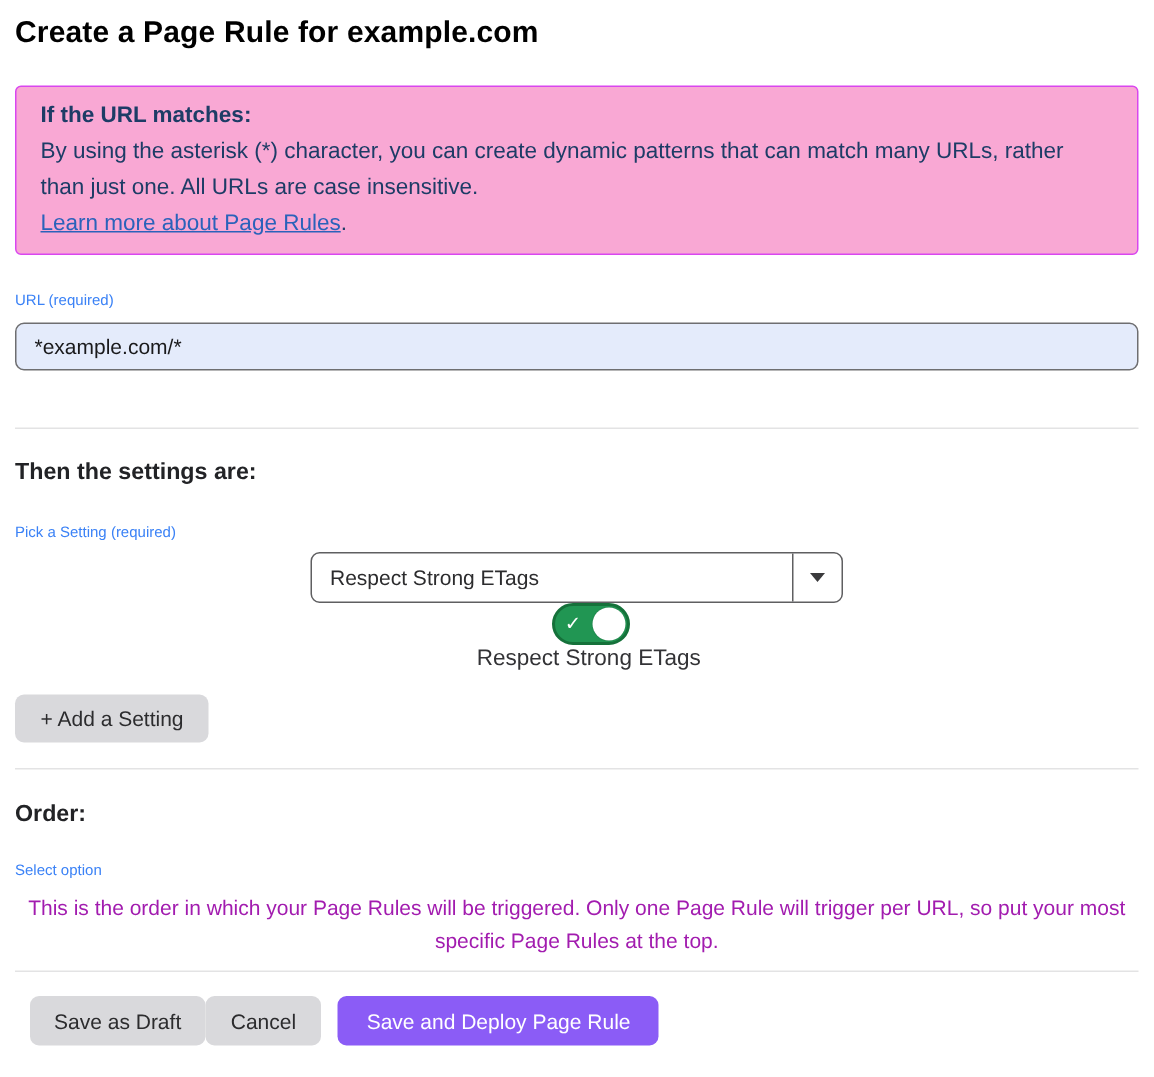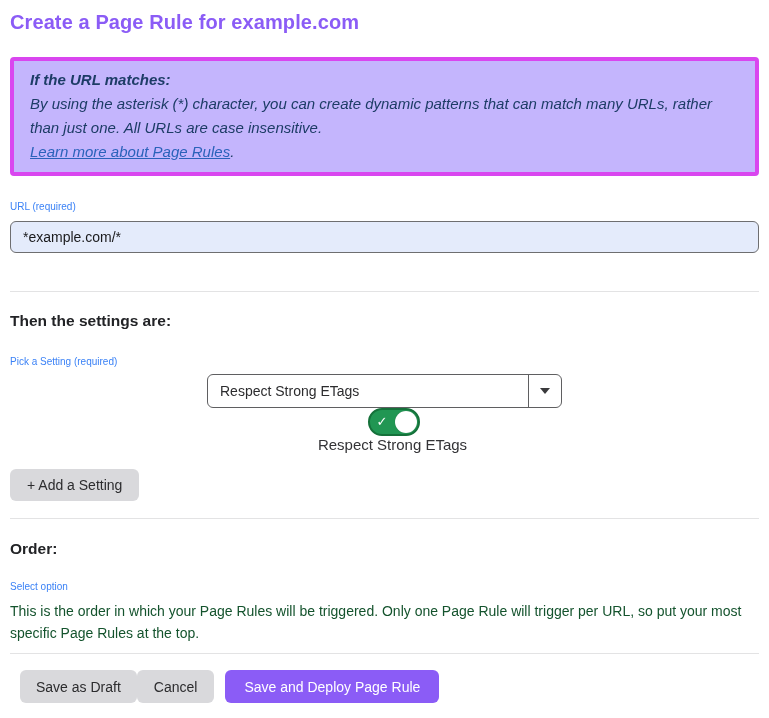--- a/index.html
+++ b/index.html
@@ -11,35 +11,34 @@
     color: #1f2023;
     overflow: hidden;
   }
   .page { padding: 0 10px; }
 
   .page-title {
     margin-top: 9px;
     font-size: 20px;
     line-height: 27px;
     font-weight: 700;
-    color: #8b5cf6;
+    color: #000000;
     letter-spacing: 0.1px;
   }
 
   
   .info-box {
     margin-top: 21px;
-    background: #c4b5fd;
-    border: 4px solid #d946ef;
+    background: #f9a8d4;
+    border: 1px solid #d946ef;
     border-radius: 4px;
     padding: 7px 16px 8px 16px;
     color: #1d3c66;
     font-size: 15px;
     line-height: 24px;
-    font-style: italic;
   }
   .info-heading { font-weight: 700; }
   .info-link {
     color: #2a62ba;
     text-decoration: underline;
     cursor: pointer;
   }
 
   .field-label {
     font-size: 10px;
@@ -184,22 +183,23 @@
   }
   .add-setting-btn {
     margin-top: 16px;
     height: 32px;
     padding: 0 17px;
   }
   .help-text {
     margin-top: 5px;
     font-size: 14px;
     line-height: 22px;
-    color: #14532d;
+    color: #a21caf;
     max-width: 749px;
+    text-align: center;
   }
   .footer-row {
     margin-top: 16px;
     display: flex;
     align-items: center;
   }
   .footer-row .btn { height: 33px; }
   .cancel-btn { padding: 0 17px; }
   .save-draft-btn { margin-left: 10px; padding: 0 16px; }
   .btn-primary {

